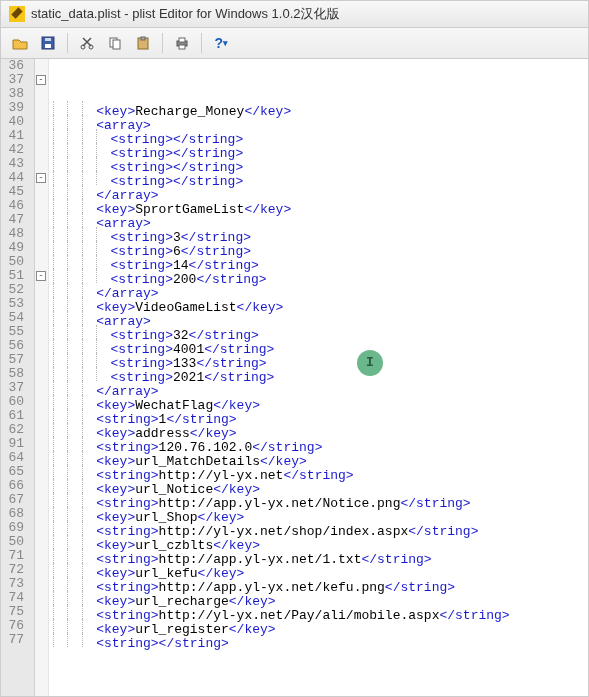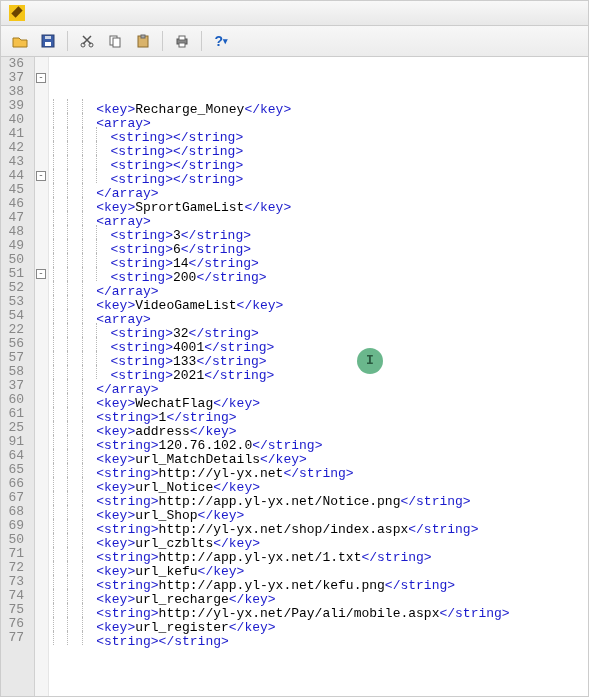--- a/index.html
+++ b/index.html
@@ -130,20 +130,21 @@
   font-weight: bold;
   left: 308px; top: 291px;
 }
 </style>
 </head>
 <body>
 
 <div class="window">
   <div class="titlebar">
     <span class="appicon"></span>
+    <span>static_data.plist - plist Editor for Windows 1.0.2汉化版</span>
   </div>
   <div class="toolbar">
     <span class="tb-btn">
       <svg width="16" height="16">
           <path d="M1 5h6l2 2h6v7H1z" fill="#f5c04a" stroke="#a37b1e"></path>
         </svg>
     </span>
     <span class="tb-btn">
       <svg width="16" height="16">
           <rect x="2" y="2" width="12" height="12" fill="#3b5ea8" stroke="#2a3f70"></rect>
@@ -199,28 +200,28 @@
         <div>45</div>
         <div>46</div>
         <div>47</div>
         <div>48</div>
         <div>49</div>
         <div>50</div>
         <div>51</div>
         <div>52</div>
         <div>53</div>
         <div>54</div>
-        <div>22</div>
+        <div>55</div>
         <div>56</div>
         <div>57</div>
         <div>58</div>
         <div>37</div>
         <div>60</div>
         <div>61</div>
-        <div>25</div>
+        <div>62</div>
         <div>91</div>
         <div>64</div>
         <div>65</div>
         <div>66</div>
         <div>67</div>
         <div>68</div>
         <div>69</div>
         <div>50</div>
         <div>71</div>
         <div>72</div>

